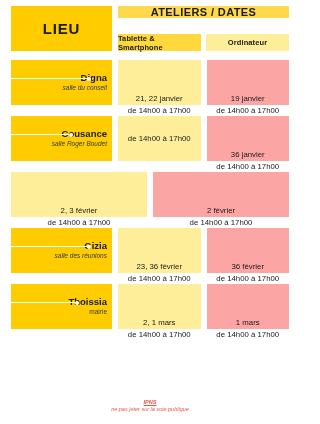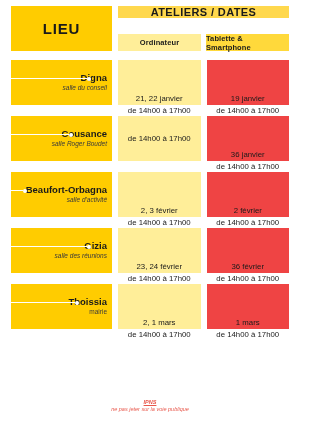--- a/index.html
+++ b/index.html
@@ -151,21 +151,21 @@
 
   .date-cell {
     flex: 1 1 0;
     display: flex;
     flex-direction: column;
     align-items: center;
     justify-content: center;
     text-align: center;
   }
   .date-cell.col-ordi { background: #FFEE99; }
-  .date-cell.col-tab  { background: #ef4444; }
+  .date-cell.col-tab  { background: #fca5a5; }
   .date-day {
     font-size: 7.8px;
     color: #1a1a1a;
     line-height: 1.5;
     margin-top: 44px;
   }
   .date-time {
     font-size: 7.8px;
     color: #1a1a1a;
     line-height: 1.5;
@@ -203,25 +203,25 @@
 
     <div class="lieu-cell">
       <span class="lieu-text">LIEU</span>
     </div>
 
     <div class="header-right">
       <div class="ateliers-band">
         <span class="band-text">ATELIERS / DATES</span>
       </div>
       <div class="subhead-row">
+        <div class="subhead-cell col-tab">
+          <span class="sub-text">Tablette &amp; Smartphone</span>
+        </div>
         <div class="subhead-cell col-ordi">
           <span class="sub-text">Ordinateur</span>
-        </div>
-        <div class="subhead-cell col-tab">
-          <span class="sub-text">Tablette &amp; Smartphone</span>
         </div>
       </div>
     </div>
   </div>
 
   <div class="rows">
 
     <div class="data-row">
       <div class="place-cell">
         <span class="pointer">
@@ -253,49 +253,41 @@
       <div class="date-cell col-ordi">
         <span class="date-time">de 14h00 à 17h00</span>
       </div>
       <div class="date-cell col-tab">
         <span class="date-day">36 janvier</span>
         <span class="date-time">de 14h00 à 17h00</span>
       </div>
     </div>
 
     <div class="data-row">
-      <div class="place-cell">
-        <span class="pointer">
-          <span class="line" style="width: 12px;"></span>
-            <span class="dot"></span>
-        </span>
-        <span class="place-name">Beaufort-Orbagna</span>
-        <span class="place-venue">salle d'activité</span>
-      </div>
       <div class="date-cell col-ordi">
         <span class="date-day">2, 3 février</span>
         <span class="date-time">de 14h00 à 17h00</span>
       </div>
       <div class="date-cell col-tab">
         <span class="date-day">2 février</span>
         <span class="date-time">de 14h00 à 17h00</span>
       </div>
     </div>
 
     <div class="data-row">
       <div class="place-cell">
         <span class="pointer">
           <span class="line" style="width: 76px;"></span>
             <span class="dot"></span>
         </span>
         <span class="place-name">Gizia</span>
         <span class="place-venue">salle des réunions</span>
       </div>
       <div class="date-cell col-ordi">
-        <span class="date-day">23, 24 février</span>
+        <span class="date-day">23, 36 février</span>
         <span class="date-time">de 14h00 à 17h00</span>
       </div>
       <div class="date-cell col-tab">
         <span class="date-day">36 février</span>
         <span class="date-time">de 14h00 à 17h00</span>
       </div>
     </div>
 
     <div class="data-row">
       <div class="place-cell">

